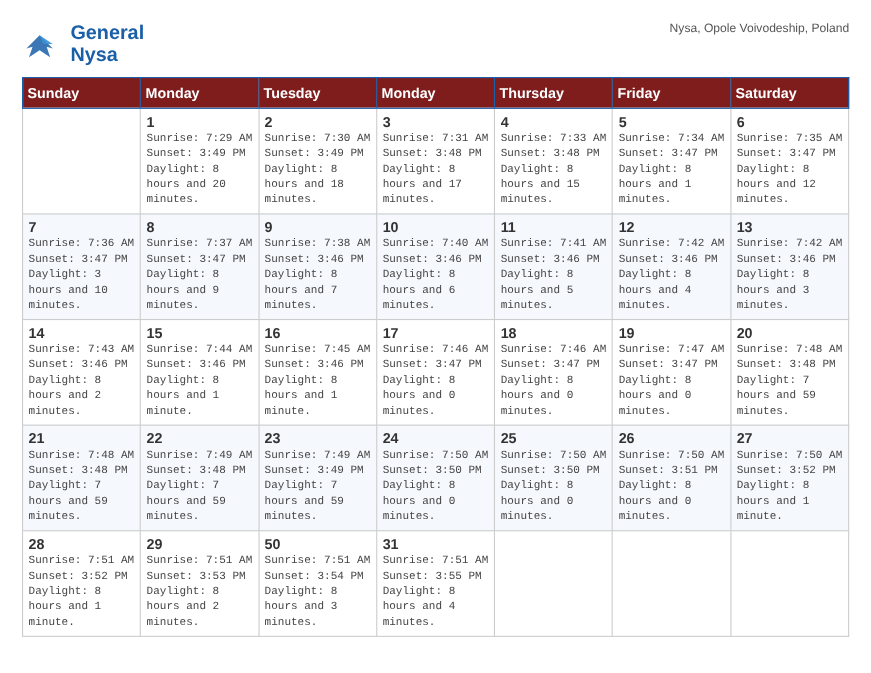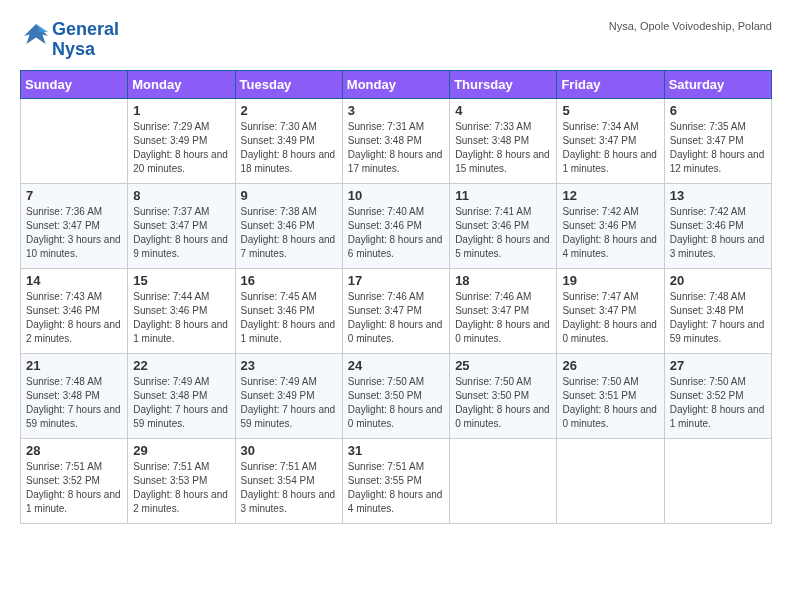--- a/index.html
+++ b/index.html
@@ -11,22 +11,22 @@
       padding: 20px;
     }
     .header {
       display: flex;
       justify-content: space-between;
       align-items: flex-start;
       margin-bottom: 10px;
     }
     .logo {
       display: flex;
-      align-items: flex-start;
-      gap: 0;
+      align-items: flex-end;
+      gap: 12px;
     }
     .logo-text {
       font-size: 18px;
       font-weight: bold;
       color: #333;
       line-height: 1.1;
     }
     .logo-text span {
       color: #1a5fa8;
     }
@@ -45,21 +45,21 @@
     .subtitle {
       font-size: 11px;
       color: #555;
     }
     table {
       width: 100%;
       border-collapse: collapse;
       table-layout: fixed;
     }
     thead tr th {
-      background: #8b5cf6;
+      background: #7f1d1d;
       color: #fff;
       font-size: 13px;
       font-weight: bold;
       padding: 6px 4px;
       text-align: left;
       border: 1px solid #1a5fa8;
     }
     tbody tr td {
       border: 1px solid #ccc;
       vertical-align: top;
@@ -72,20 +72,21 @@
       font-size: 13px;
       font-weight: bold;
       color: #333;
       display: block;
       margin-bottom: 2px;
     }
     .day-info {
       font-size: 10px;
       color: #444;
       line-height: 1.4;
+      font-family: Liberation Mono, monospace;
     }
     tbody tr:nth-child(even) td {
       background: #f5f8fc;
     }
     tbody tr:nth-child(odd) td {
       background: #fff;
     }
     td.empty {
       background: #fff !important;
     }
@@ -358,21 +359,21 @@
       </td>
         <td>
         <span class="day-number">29</span>
         <div class="day-info">
           <span>Sunrise: 7:51 AM</span><br>
           <span>Sunset: 3:53 PM</span><br>
           <span>Daylight: 8 hours and 2 minutes.</span>
         </div>
       </td>
         <td>
-        <span class="day-number">30</span>
+        <span class="day-number">50</span>
         <div class="day-info">
           <span>Sunrise: 7:51 AM</span><br>
           <span>Sunset: 3:54 PM</span><br>
           <span>Daylight: 8 hours and 3 minutes.</span>
         </div>
       </td>
         <td>
         <span class="day-number">31</span>
         <div class="day-info">
           <span>Sunrise: 7:51 AM</span><br>

